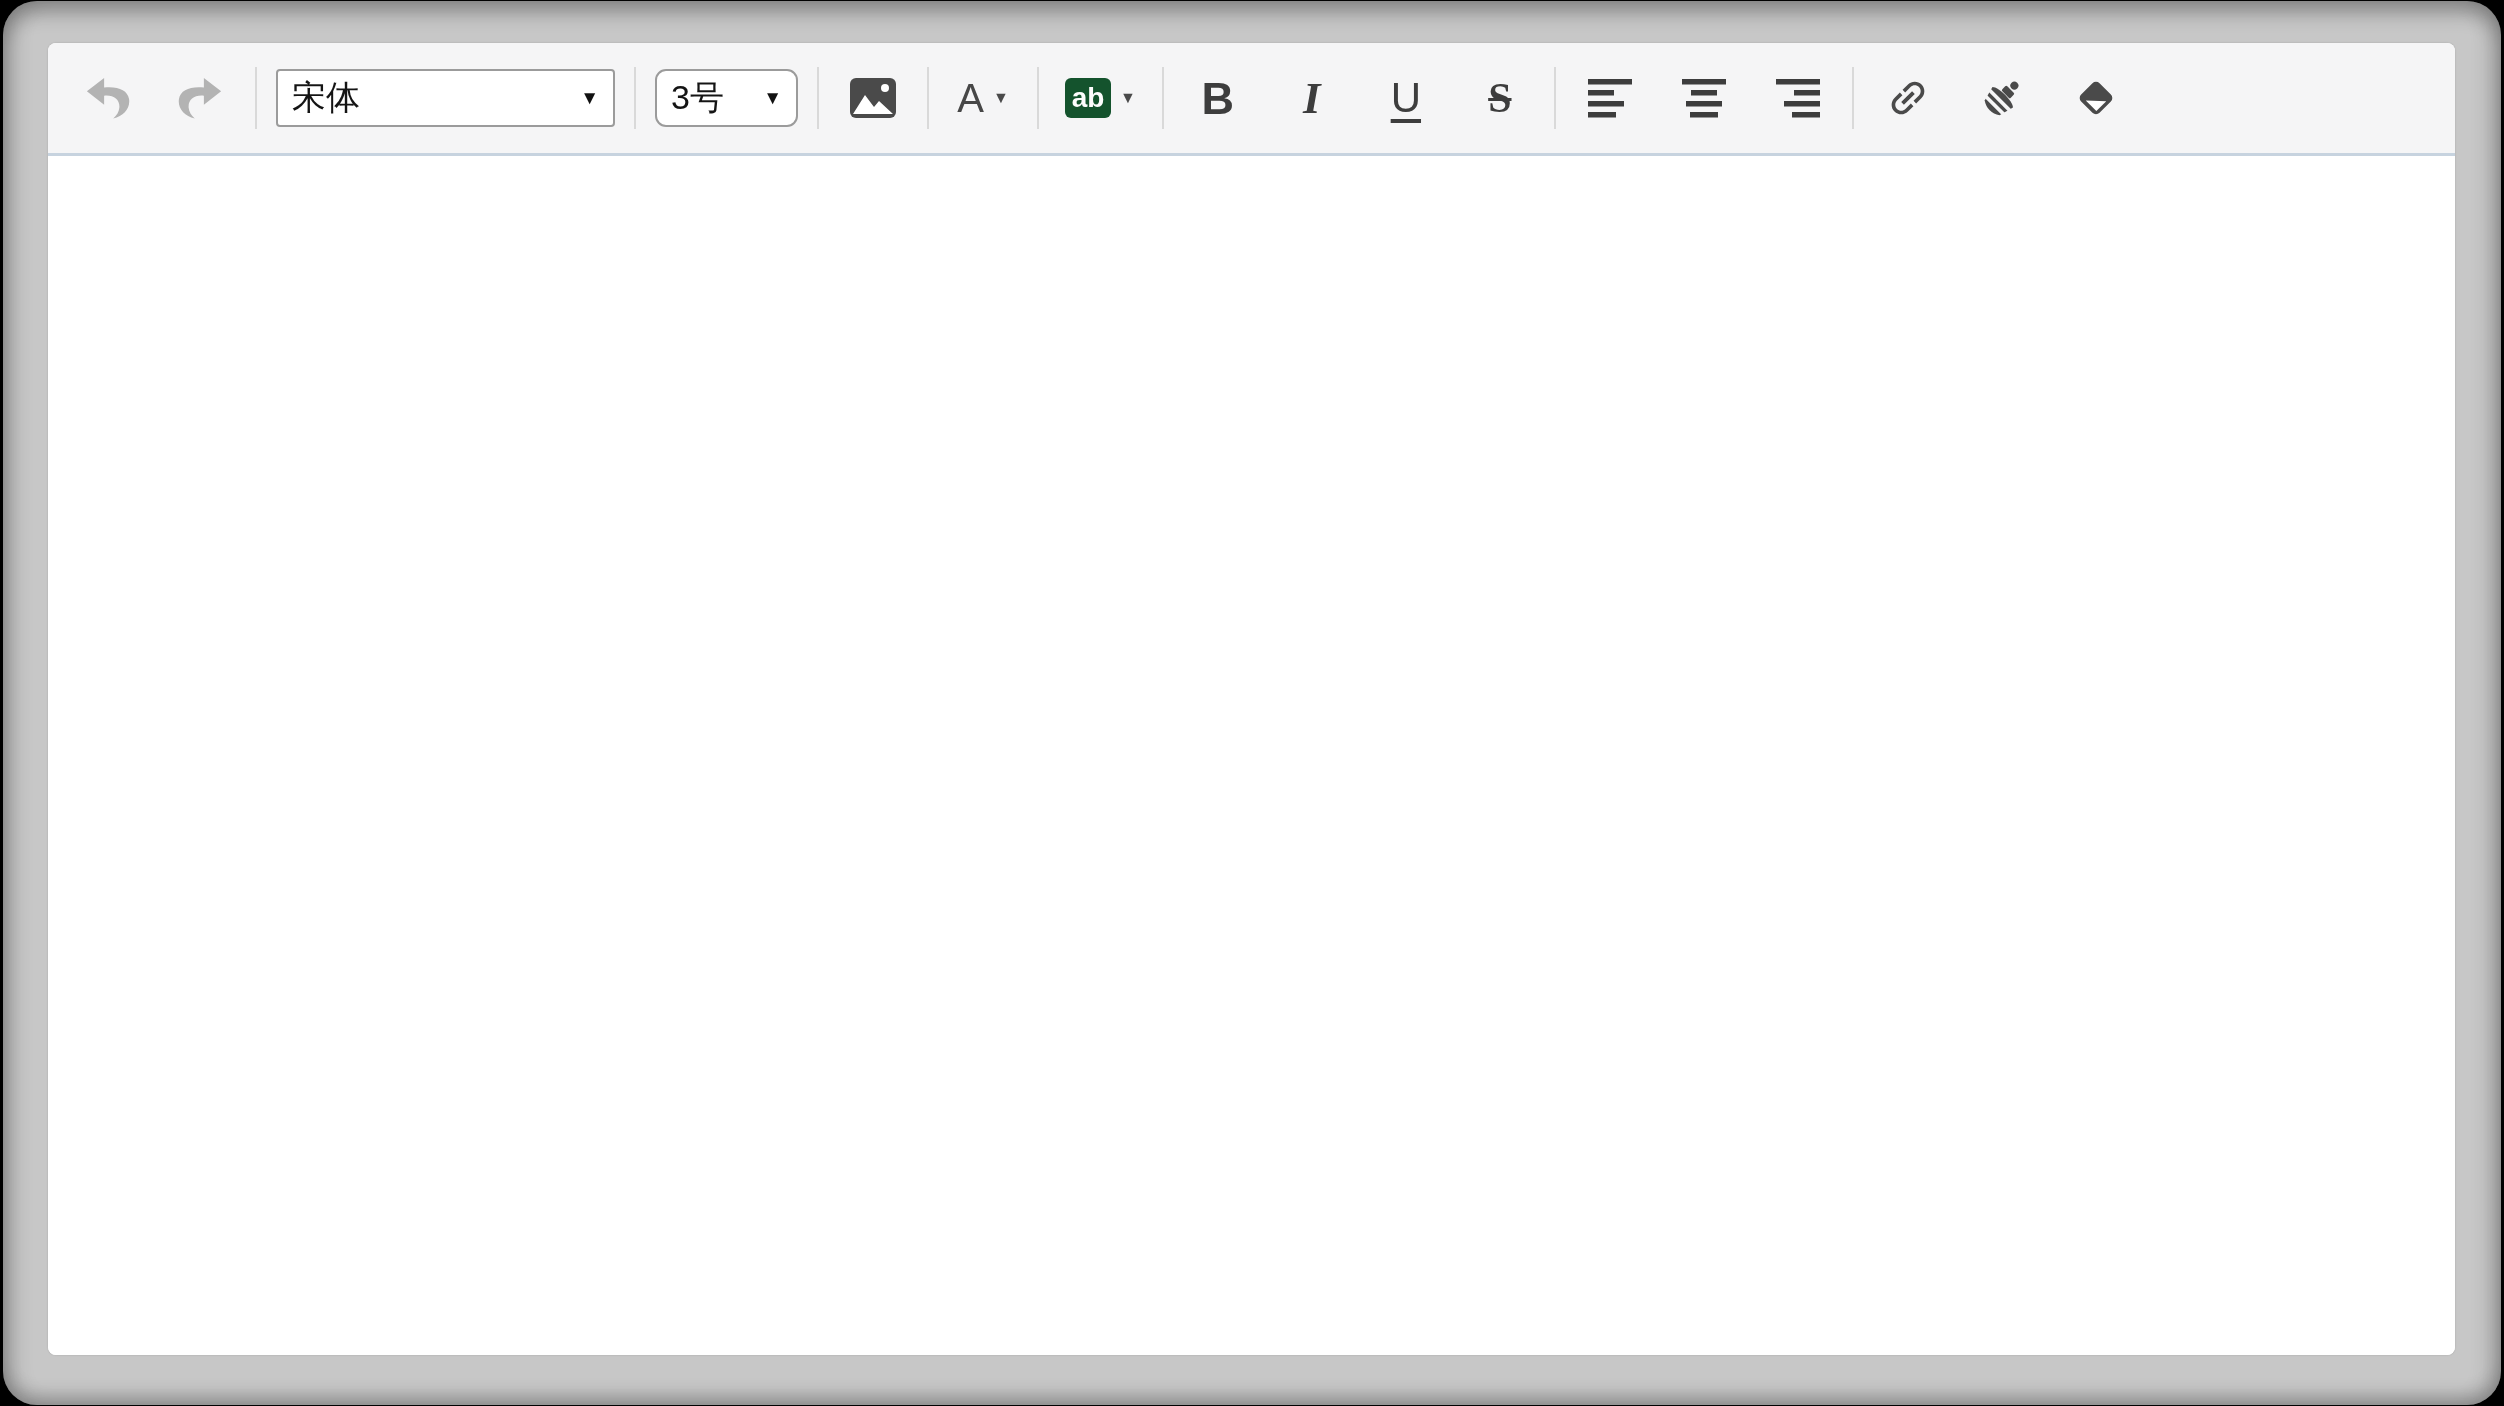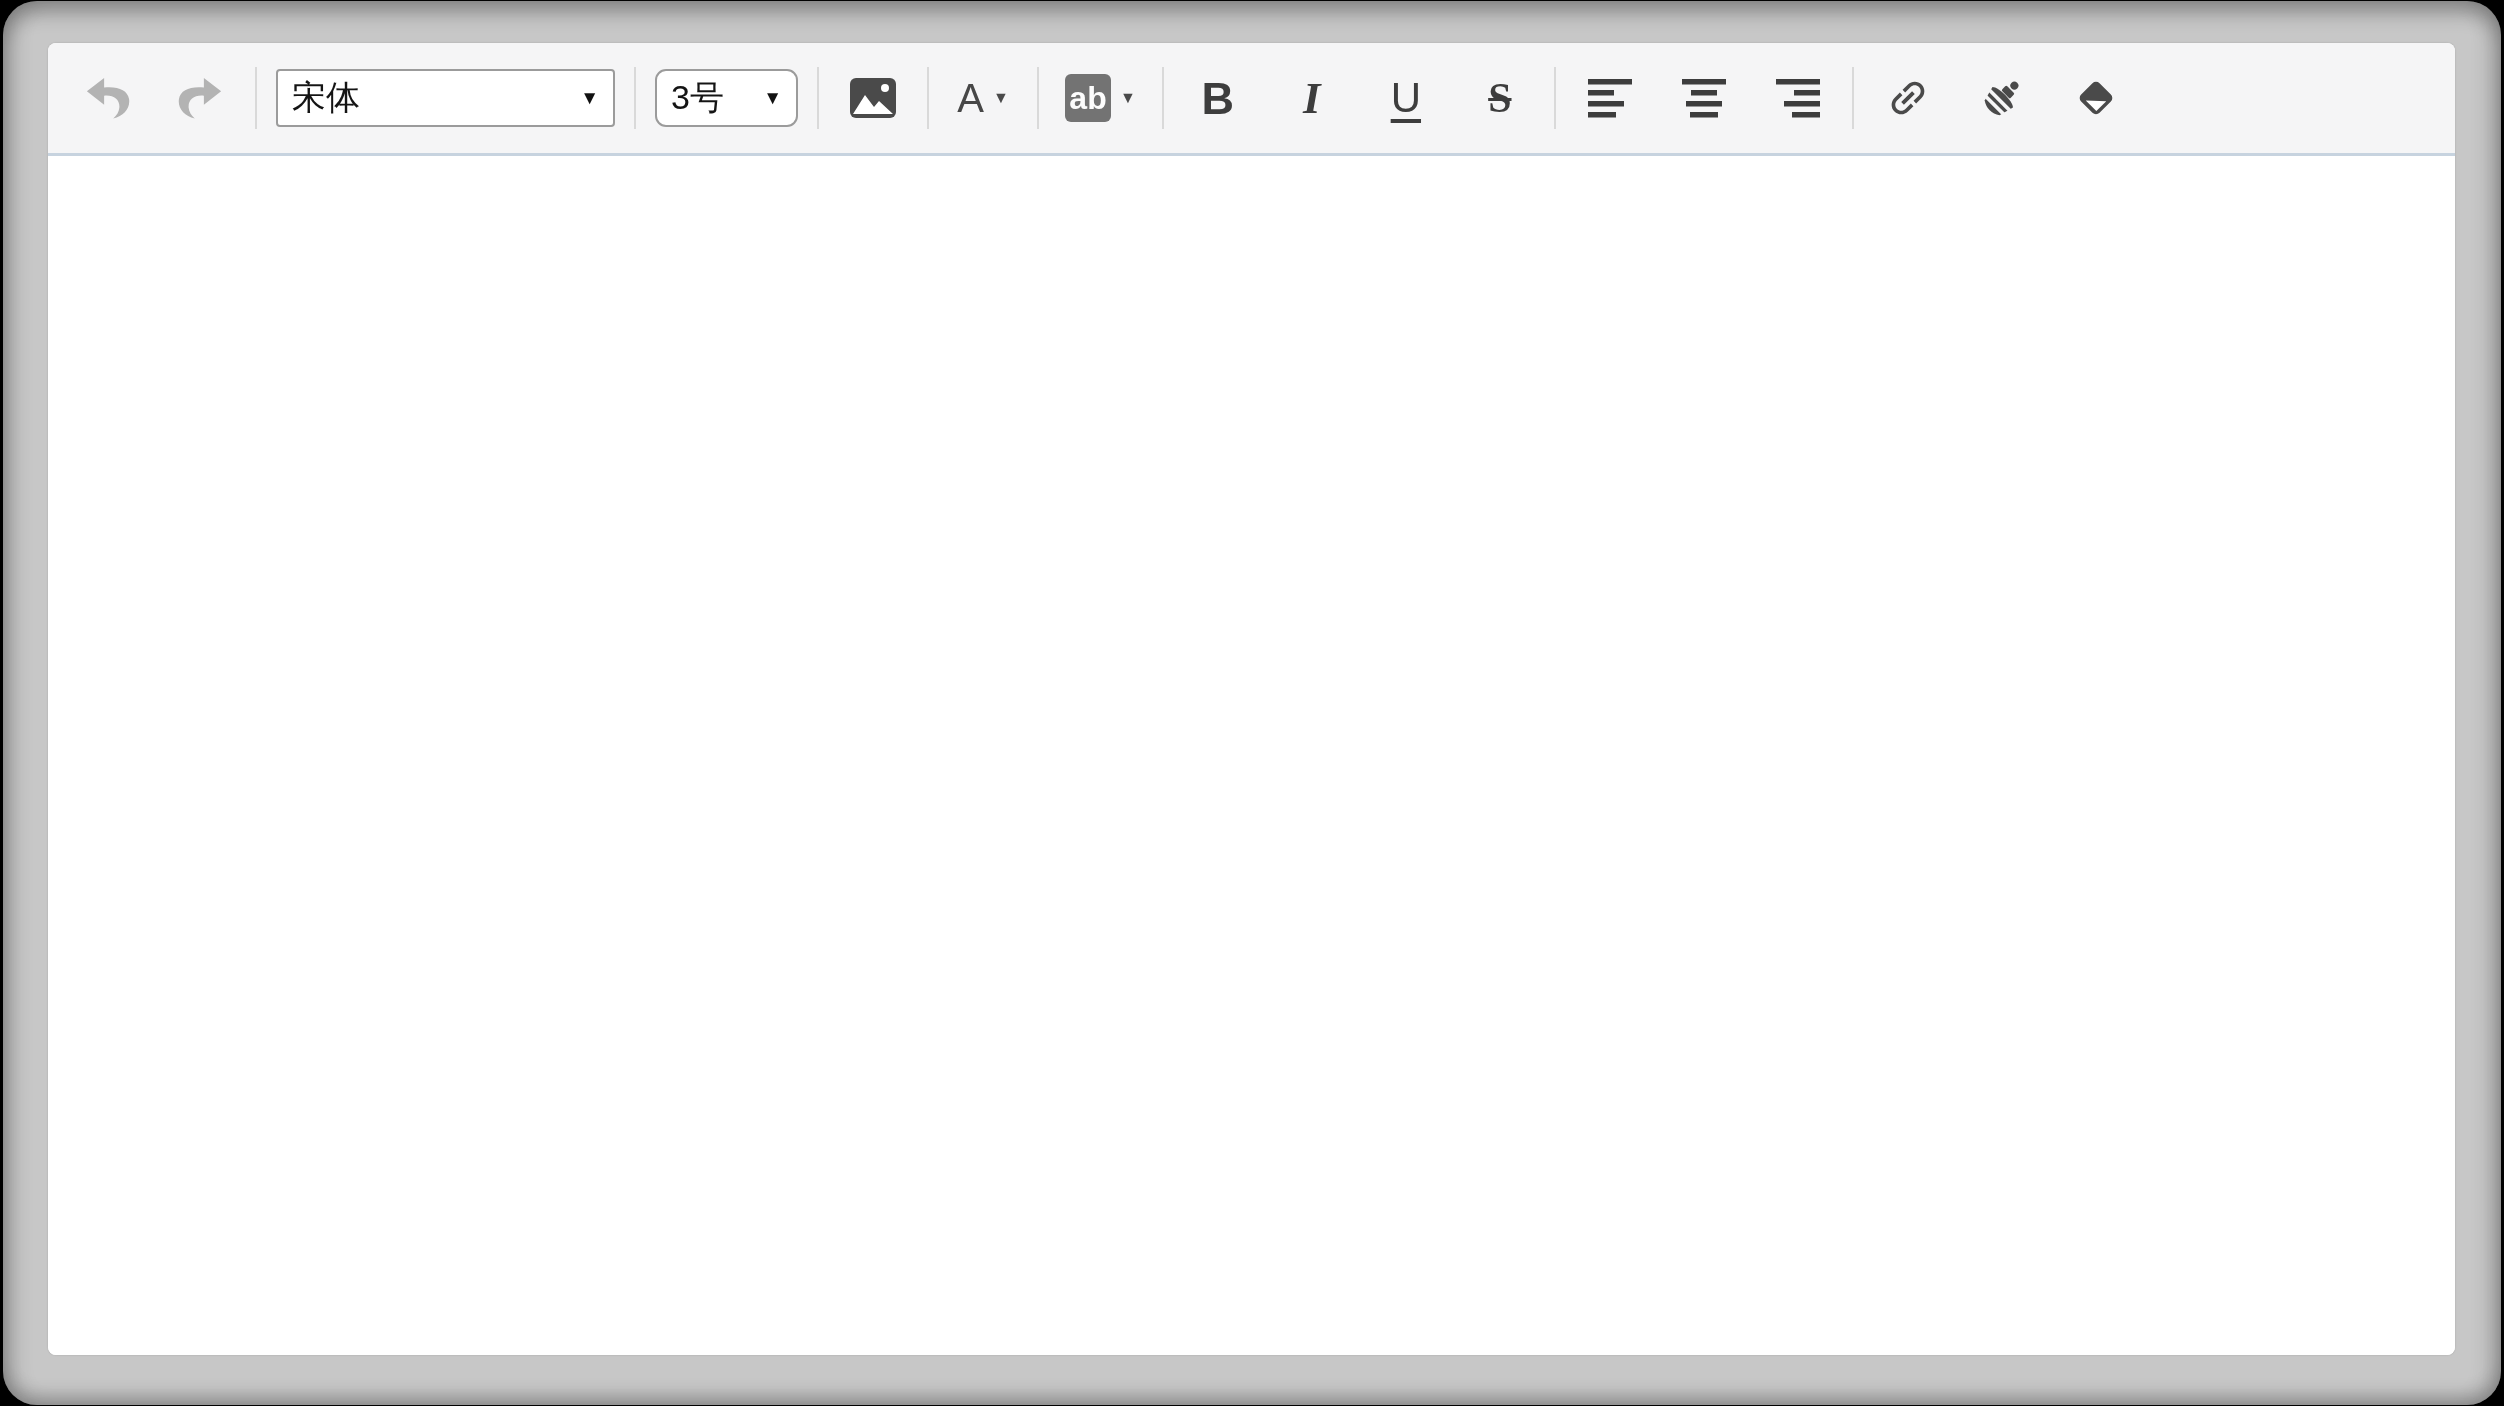--- a/index.html
+++ b/index.html
@@ -57,22 +57,22 @@
   .font-select{width:339px;gap:40px;}
   .size-select{width:143px;border-radius:11px;}
 
   .glyph{color:#3d3d3d;line-height:1;}
   .gA{font-size:40px;font-weight:500;color:#474747;}
   .gB{font-size:45px;font-weight:bold;}
   .gI{font-family:"Liberation Serif",serif;font-style:italic;font-weight:bold;font-size:45px;}
   .gU{font-size:42px;text-decoration:underline;text-decoration-thickness:4px;text-underline-offset:7px;}
   .gS{font-family:"Liberation Serif",serif;font-weight:bold;font-size:42px;text-decoration:line-through;text-decoration-thickness:3px;}
   .ab-badge{
-    width:46px;height:48px;background:#737373;border-radius:6px;
-    color:#fdfdfd;font-weight:bold;font-size:32px;
+    width:46px;height:40px;background:#14532d;border-radius:6px;
+    color:#fdfdfd;font-weight:bold;font-size:28px;
     display:flex;align-items:center;justify-content:center;
   }
   .dd-arrow{font-size:16px;color:#4a4a4a;margin-left:9px;}
 
   .content{
     flex:1 1 auto;background:#fff;outline:none;
     font-size:34px;color:#222;padding:20px 28px;box-sizing:border-box;
   }
   svg{display:block;}
 </style>

